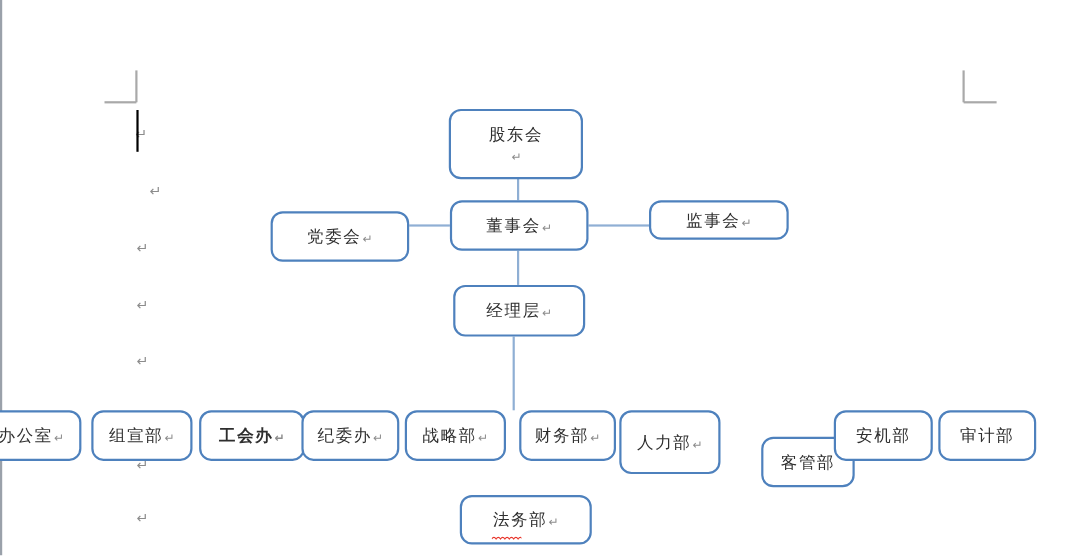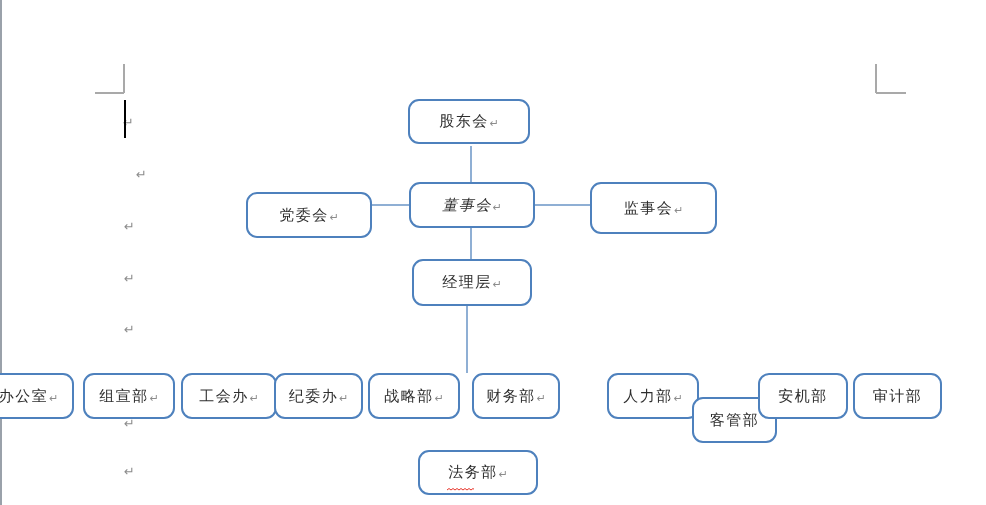--- a/index.html
+++ b/index.html
@@ -81,65 +81,65 @@
       <div class="crop-mark" style="left: 876px; top: 92px; width: 30px; height: 1.5px;"></div>
     </div>
   <div id="connectors">
       <div class="connector v" style="left: 470px; top: 146px; height: 36px;"></div>
       <div class="connector h" style="left: 372px; top: 204px; width: 37px;"></div>
       <div class="connector h" style="left: 535px; top: 204px; width: 55px;"></div>
       <div class="connector v" style="left: 470px; top: 228px; height: 31px;"></div>
       <div class="connector v" style="left: 466px; top: 306px; height: 67px;"></div>
     </div>
   <div id="nodes">
-      <div class="node" style="left: 408px; top: 99px; width: 122px; height: 45px;">
+      <div class="node" style="left: 408px; top: 99px; width: 122px; height: 64px; flex-direction: column;">
         <span class="label">股东会</span>
         <span class="pilcrow">↵</span>
       </div>
       <div class="node" style="left: 246px; top: 182px; width: 126px; height: 46px; margin-top: 10px;">
         <span class="label">党委会</span>
         <span class="pilcrow">↵</span>
       </div>
-      <div class="node" style="left: 409px; top: 182px; width: 126px; height: 46px; font-style: italic;">
+      <div class="node" style="left: 409px; top: 182px; width: 126px; height: 46px;">
         <span class="label">董事会</span>
         <span class="pilcrow">↵</span>
       </div>
-      <div class="node" style="left: 590px; top: 182px; width: 127px; height: 52px;">
+      <div class="node" style="left: 590px; top: 182px; width: 127px; height: 36px;">
         <span class="label">监事会</span>
         <span class="pilcrow">↵</span>
       </div>
       <div class="node" style="left: 412px; top: 259px; width: 120px; height: 47px;">
         <span class="label">经理层</span>
         <span class="pilcrow">↵</span>
       </div>
       <div class="node" style="left: -17px; top: 373px; width: 91px; height: 46px;">
         <span class="label">办公室</span>
         <span class="pilcrow">↵</span>
       </div>
       <div class="node" style="left: 83px; top: 373px; width: 92px; height: 46px;">
         <span class="label">组宣部</span>
         <span class="pilcrow">↵</span>
       </div>
-      <div class="node" style="left: 181px; top: 373px; width: 96px; height: 46px;">
+      <div class="node" style="left: 181px; top: 373px; width: 96px; height: 46px; font-weight: bold;">
         <span class="label">工会办</span>
         <span class="pilcrow">↵</span>
       </div>
       <div class="node" style="left: 274px; top: 373px; width: 89px; height: 46px;">
         <span class="label">纪委办</span>
         <span class="pilcrow">↵</span>
       </div>
       <div class="node" style="left: 368px; top: 373px; width: 92px; height: 46px;">
         <span class="label">战略部</span>
         <span class="pilcrow">↵</span>
       </div>
       <div class="node" style="left: 472px; top: 373px; width: 88px; height: 46px;">
         <span class="label">财务部</span>
         <span class="pilcrow">↵</span>
       </div>
-      <div class="node" style="left: 563px; top: 373px; width: 92px; height: 46px; margin-left: 44px;">
+      <div class="node" style="left: 563px; top: 373px; width: 92px; height: 58px;">
         <span class="label">人力部</span>
         <span class="pilcrow">↵</span>
       </div>
       <div class="node" style="left: 692px; top: 373px; width: 85px; height: 46px; margin-top: 24px;">
         <span class="label">客管部</span>
       </div>
       <div class="node" style="left: 758px; top: 373px; width: 90px; height: 46px;">
         <span class="label">安机部</span>
       </div>
       <div class="node" style="left: 853px; top: 373px; width: 89px; height: 46px;">

